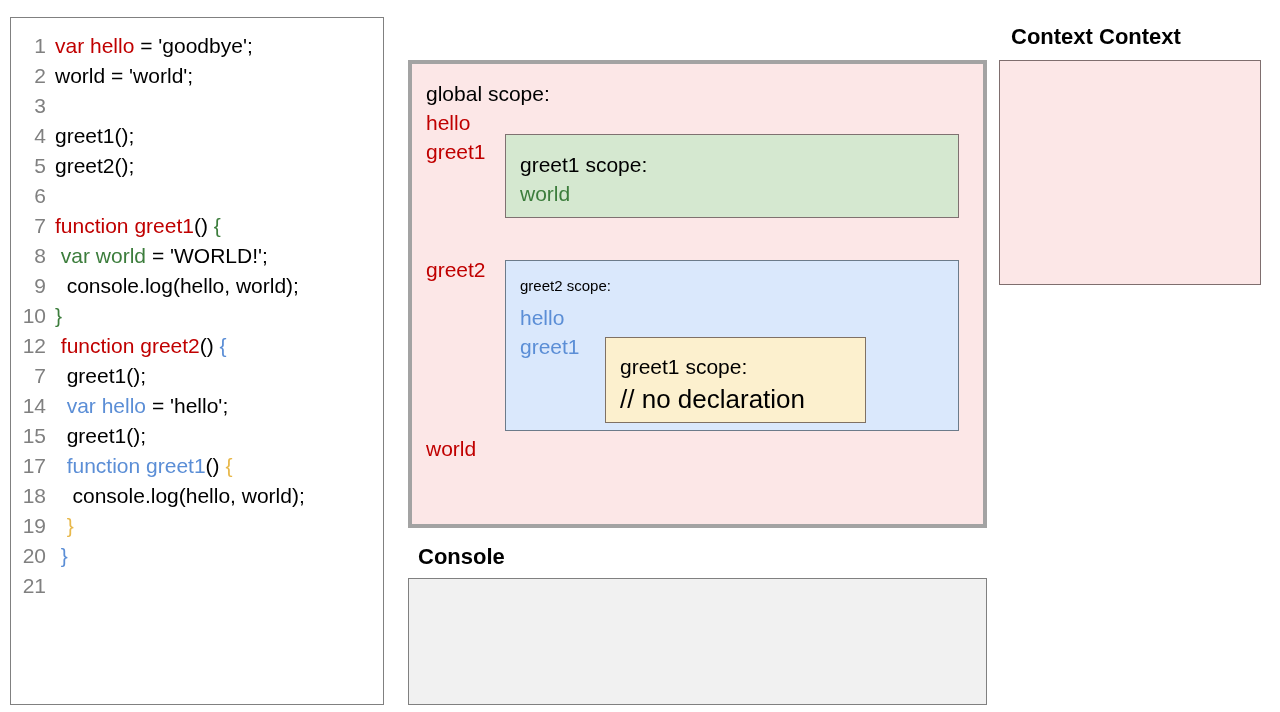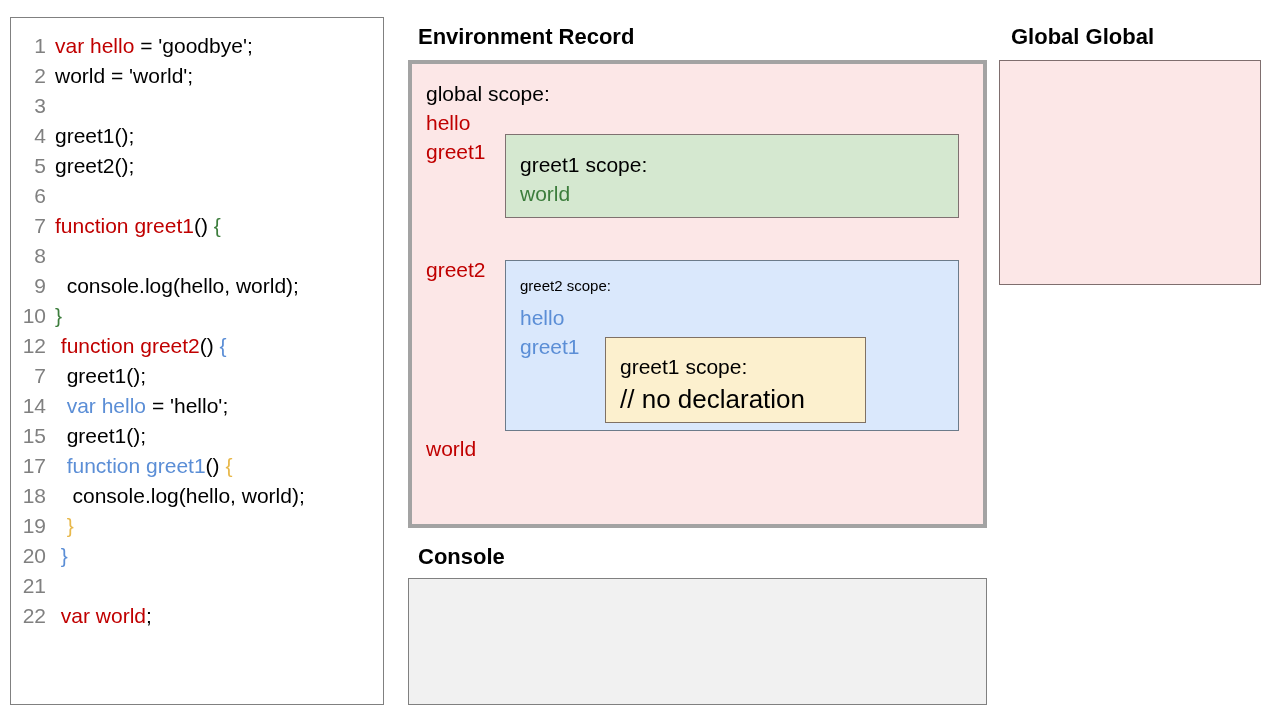--- a/index.html
+++ b/index.html
@@ -168,37 +168,35 @@
 
   <div class="code-panel">
     <ul class="code-list" id="code-list">
         <li class="code-line"><span class="ln">1</span><span class="code-text"><span class="tok-red">var hello</span><span class="tok-black"> = 'goodbye';</span></span></li>
         <li class="code-line"><span class="ln">2</span><span class="code-text"><span class="tok-black">world = 'world';</span></span></li>
         <li class="code-line"><span class="ln">3</span><span class="code-text"><span class="tok-black"></span></span></li>
         <li class="code-line"><span class="ln">4</span><span class="code-text"><span class="tok-black">greet1();</span></span></li>
         <li class="code-line"><span class="ln">5</span><span class="code-text"><span class="tok-black">greet2();</span></span></li>
         <li class="code-line"><span class="ln">6</span><span class="code-text"><span class="tok-black"></span></span></li>
         <li class="code-line"><span class="ln">7</span><span class="code-text"><span class="tok-red">function greet1</span><span class="tok-black">() </span><span class="tok-green">{</span></span></li>
-        <li class="code-line"><span class="ln">8</span></li>
+        <li class="code-line"><span class="ln">8</span><span class="code-text"><span class="tok-black"> </span><span class="tok-green">var world</span><span class="tok-black"> = 'WORLD!';</span></span></li>
         <li class="code-line"><span class="ln">9</span><span class="code-text"><span class="tok-black">  console.log(hello, world);</span></span></li>
         <li class="code-line"><span class="ln">10</span><span class="code-text"><span class="tok-green">}</span></span></li>
         <li class="code-line"><span class="ln">12</span><span class="code-text"><span class="tok-black"> </span><span class="tok-red">function greet2</span><span class="tok-black">() </span><span class="tok-blue">{</span></span></li>
         <li class="code-line"><span class="ln">7</span><span class="code-text"><span class="tok-black">  greet1();</span></span></li>
         <li class="code-line"><span class="ln">14</span><span class="code-text"><span class="tok-black">  </span><span class="tok-blue">var hello</span><span class="tok-black"> = 'hello';</span></span></li>
         <li class="code-line"><span class="ln">15</span><span class="code-text"><span class="tok-black">  greet1();</span></span></li>
         <li class="code-line"><span class="ln">17</span><span class="code-text"><span class="tok-black">  </span><span class="tok-blue">function greet1</span><span class="tok-black">() </span><span class="tok-yellow">{</span></span></li>
         <li class="code-line"><span class="ln">18</span><span class="code-text"><span class="tok-black">   console.log(hello, world);</span></span></li>
         <li class="code-line"><span class="ln">19</span><span class="code-text"><span class="tok-black">  </span><span class="tok-yellow">}</span></span></li>
         <li class="code-line"><span class="ln">20</span><span class="code-text"><span class="tok-black"> </span><span class="tok-blue">}</span></span></li>
         <li class="code-line"><span class="ln">21</span><span class="code-text"><span class="tok-black"></span></span></li>
-        <li class="code-line"><span class="ln">22</span><span class="code-text"><span class="tok-black"> </span><span class="tok-red">var world</span><span class="tok-black">;</span></span></li>
       </ul>
   </div>
 
-  <div class="section-title" id="env-title">Environment Record</div>
 
   <div class="box" id="env-box">
 
     <div class="scope-label" id="global-scope-head">global scope:</div>
 
     <div class="scope-label" id="global-hello">hello</div>
 
     <div class="scope-label" id="global-greet1">greet1</div>
 
     <div class="scope-label" id="global-greet2">greet2</div>
@@ -215,21 +213,21 @@
       <div id="greet2-hello">hello</div>
       <div id="greet2-greet1">greet1</div>
 
       <div id="greet1-inner-box">
         <div id="greet1-inner-head">greet1 scope:</div>
         <div id="greet1-inner-note">// no declaration</div>
       </div>
     </div>
   </div>
 
-  <div class="section-title" id="global-title">Global Global</div>
+  <div class="section-title" id="global-title">Context Context</div>
 
   <div class="box" id="global-context-box"></div>
 
   <div class="section-title" id="console-title">Console</div>
 
   <div class="box" id="console-box"></div>
 
 </div>
 
 </body></html>

